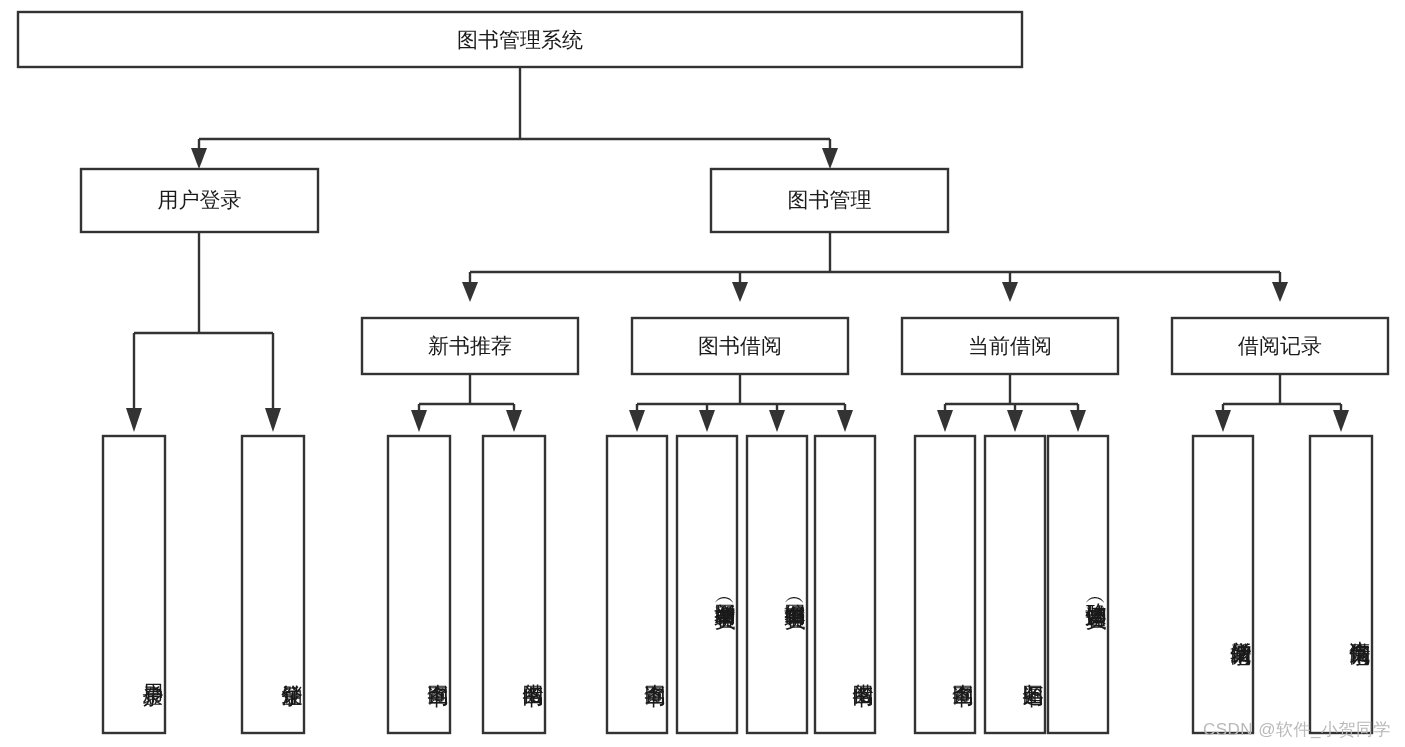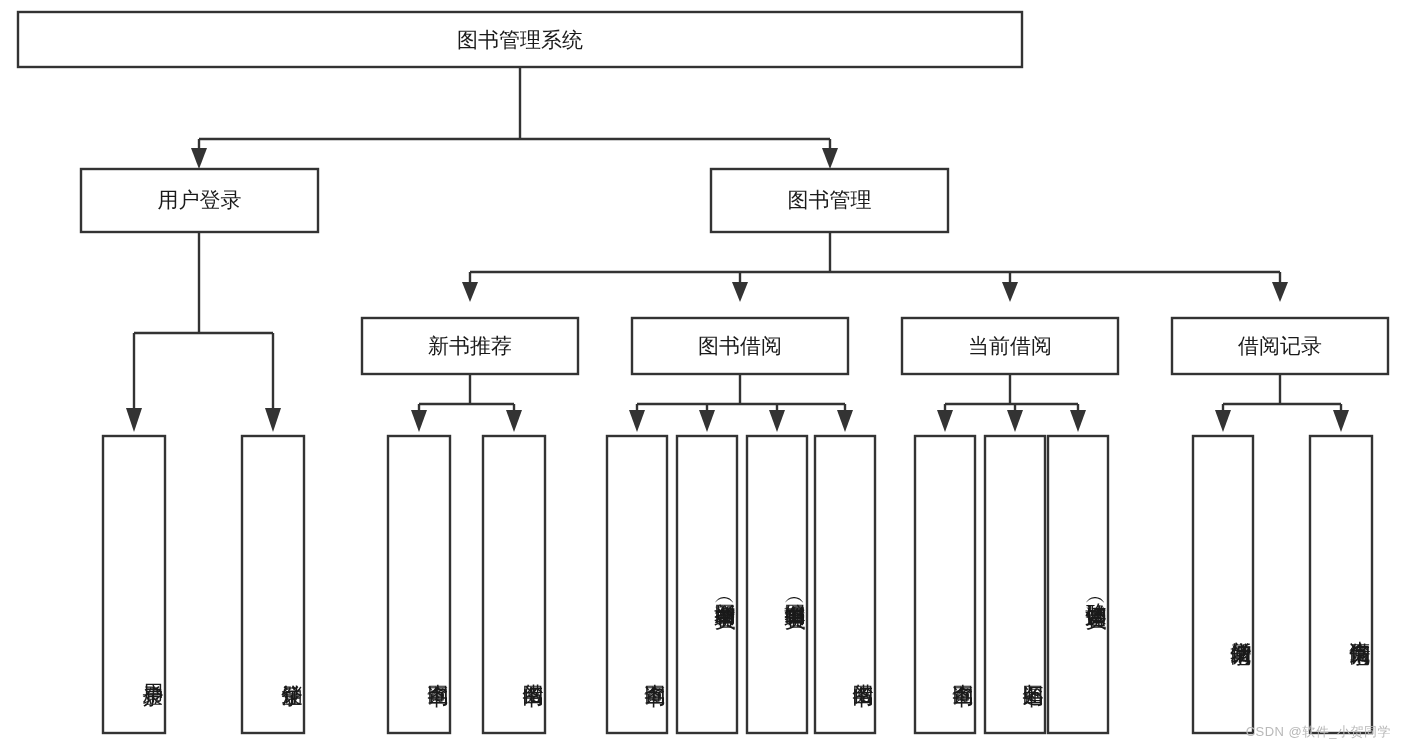--- a/index.html
+++ b/index.html
@@ -62,21 +62,21 @@
     display: flex;
     align-items: flex-start;
     justify-content: center;
     pointer-events: none;
   }
   .watermark {
     position: absolute;
     right: 14px;
     bottom: 6px;
     font-family: "Liberation Sans", "DejaVu Sans", sans-serif;
-    font-size: 13px;
+    font-size: 17px;
     color: #b9b9b9;
     letter-spacing: 0.5px;
     white-space: nowrap;
   }
 </style>
 </head>
 <body>
 
 <div id="diagram-root">
 

